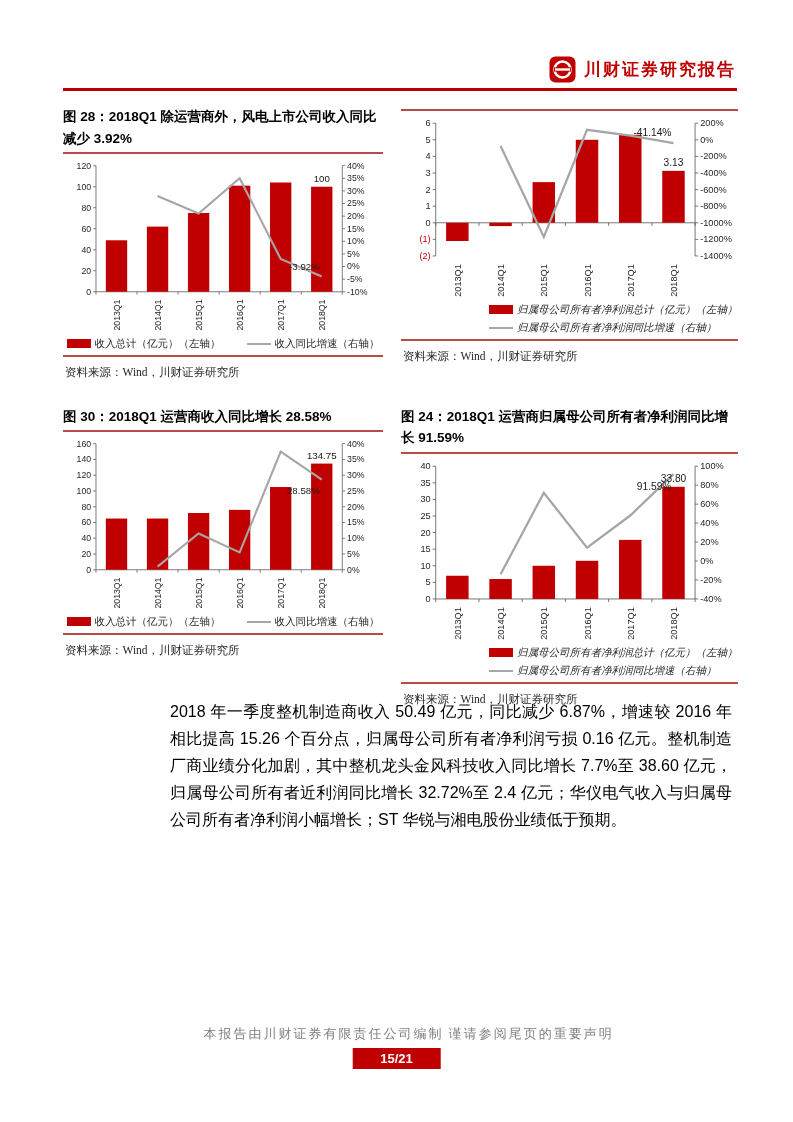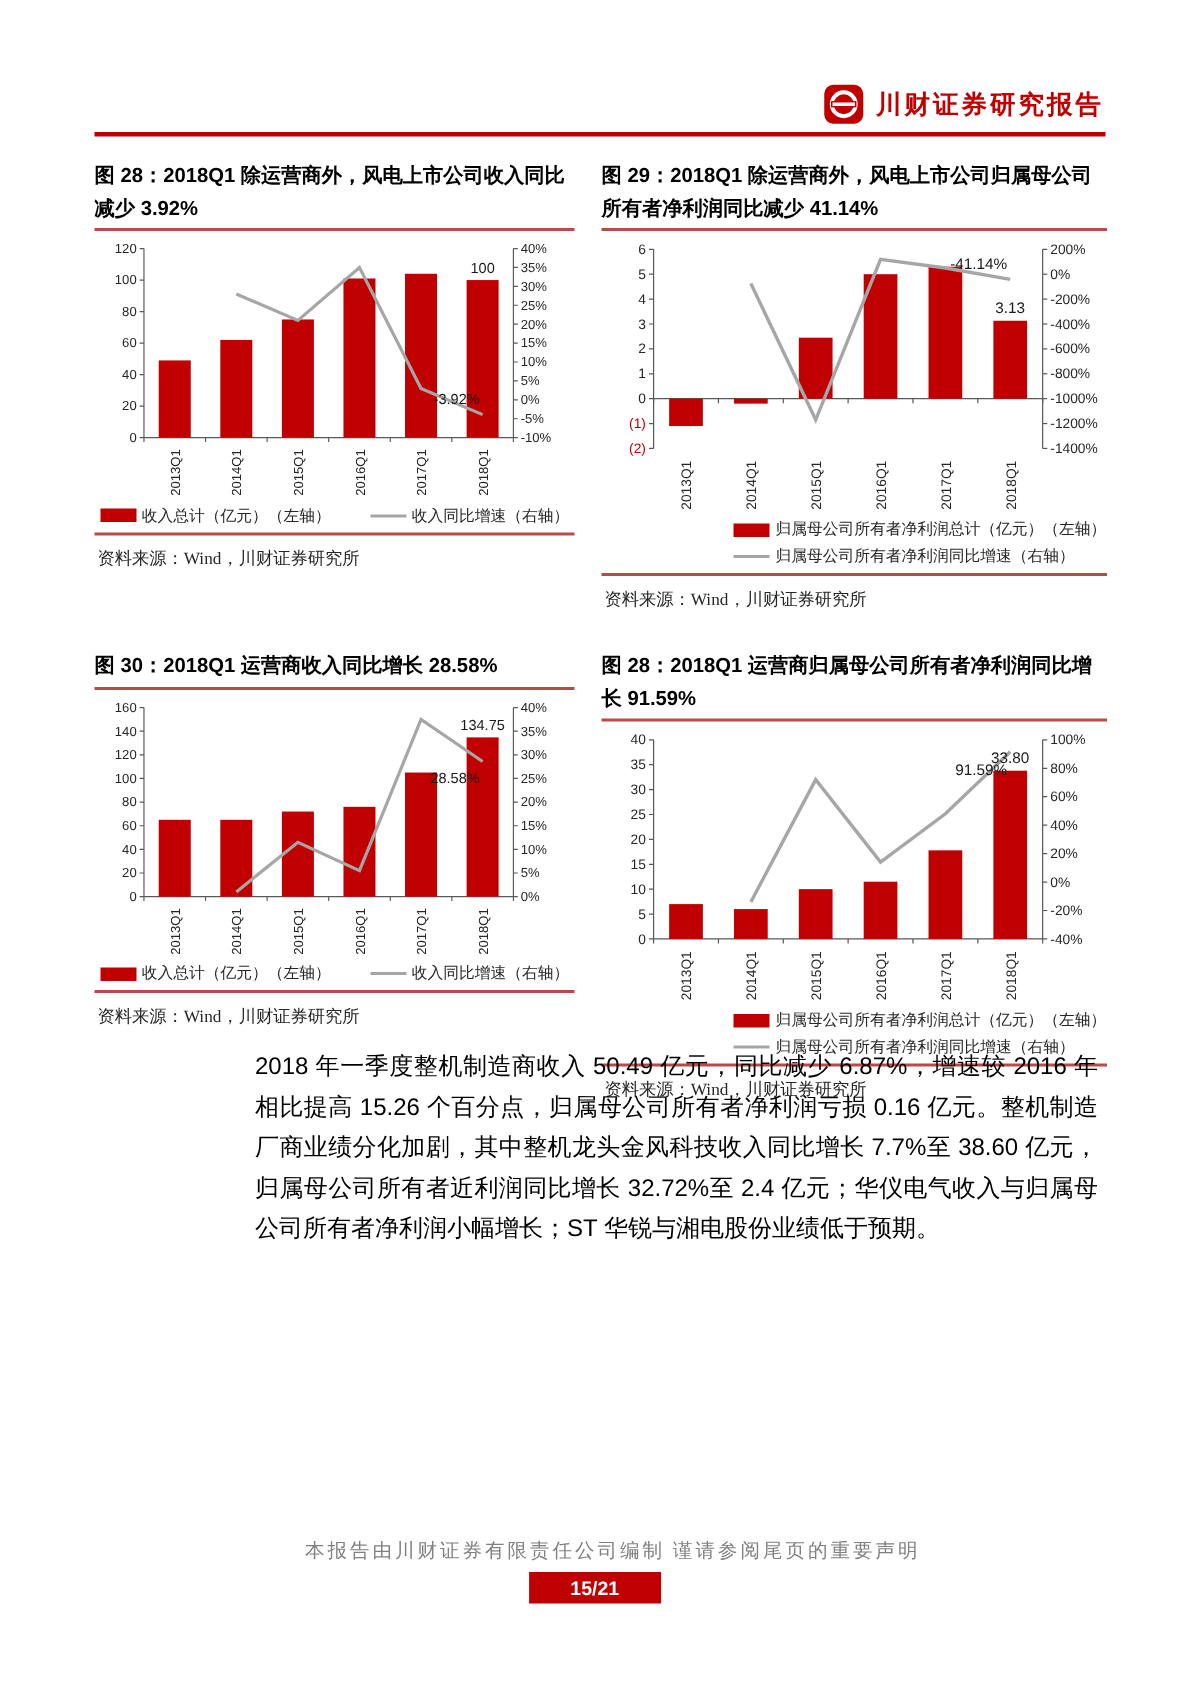--- a/index.html
+++ b/index.html
@@ -22,21 +22,21 @@
   }
   .fig { width:100%; }
   .fig-title { font-size:13.5px; font-weight:bold; line-height:1.6; color:#000; }
   .fig-rule { height:2px; background:#B94A48; margin:3px 0 2px 0; }
   .chartbox { width:100%; }
   .chartbox svg { display:block; width:100%; }
   .legend {
     display:flex; justify-content:center; align-items:center; gap:26px;
     font-size:10.5px; color:#262626; margin:0 0 4px 0;
   }
-  .legend.stacked { flex-direction:column; align-items:flex-start; gap:4px; padding-left:88px; }
+  .legend.stacked { flex-direction:column; align-items:flex-start; gap:4px; padding-left:88px;font-style:italic; }
   .li { display:flex; align-items:center; gap:4px; white-space:nowrap; }
   .sw-bar { width:24px; height:9px; background:#C00000; display:inline-block; }
   .sw-line { width:24px; height:0; border-top:2px solid #A6A6A6; display:inline-block; }
   .fig-source {
     font-size:11.5px; color:#262626; padding:6px 0 0 2px;
     font-family:"Liberation Serif", serif;
   }
   
   .body-text {
     position:absolute; top:698px; left:170px; width:562px;
@@ -149,21 +149,20 @@
         <span class="li">
             <span class="sw-line"></span>
             <span>收入同比增速（右轴）</span>
           </span>
       </div>
       <div class="fig-rule"></div>
       <div class="fig-source">资料来源：Wind，川财证券研究所</div>
     </div>
 
     <div class="fig">
-      <div class="fig-title">图 29：2018Q1 除运营商外，风电上市公司归属母公司所有者净利润同比减少 41.14%</div>
       <div class="fig-rule"></div>
       <div class="chartbox">
           <svg viewBox="0 0 330 186">
             <line x1="31" y1="10" x2="34" y2="10" stroke="#595959" stroke-width="0.8"></line>
             <text x="29" y="13" text-anchor="end" font-size="9" fill="#262626">6</text>
             <line x1="31" y1="26.25" x2="34" y2="26.25" stroke="#595959" stroke-width="0.8"></line>
             <text x="29" y="29.25" text-anchor="end" font-size="9" fill="#262626">5</text>
             <line x1="31" y1="42.5" x2="34" y2="42.5" stroke="#595959" stroke-width="0.8"></line>
             <text x="29" y="45.5" text-anchor="end" font-size="9" fill="#262626">4</text>
             <line x1="31" y1="58.75" x2="34" y2="58.75" stroke="#595959" stroke-width="0.8"></line>
@@ -313,21 +312,21 @@
         <span class="li">
             <span class="sw-line"></span>
             <span>收入同比增速（右轴）</span>
           </span>
       </div>
       <div class="fig-rule"></div>
       <div class="fig-source">资料来源：Wind，川财证券研究所</div>
     </div>
 
     <div class="fig">
-      <div class="fig-title">图 28：2018Q1 运营商归属母公司所有者净利润同比增长 91.59%</div>
+      <div class="fig-title">图 24：2018Q1 运营商归属母公司所有者净利润同比增长 91.59%</div>
       <div class="fig-rule"></div>
       <div class="chartbox">
           <svg viewBox="0 0 330 186">
             <line x1="31" y1="10" x2="34" y2="10" stroke="#595959" stroke-width="0.8"></line>
             <text x="29" y="13" text-anchor="end" font-size="9" fill="#262626">40</text>
             <line x1="31" y1="26.25" x2="34" y2="26.25" stroke="#595959" stroke-width="0.8"></line>
             <text x="29" y="29.25" text-anchor="end" font-size="9" fill="#262626">35</text>
             <line x1="31" y1="42.5" x2="34" y2="42.5" stroke="#595959" stroke-width="0.8"></line>
             <text x="29" y="45.5" text-anchor="end" font-size="9" fill="#262626">30</text>
             <line x1="31" y1="58.75" x2="34" y2="58.75" stroke="#595959" stroke-width="0.8"></line>

